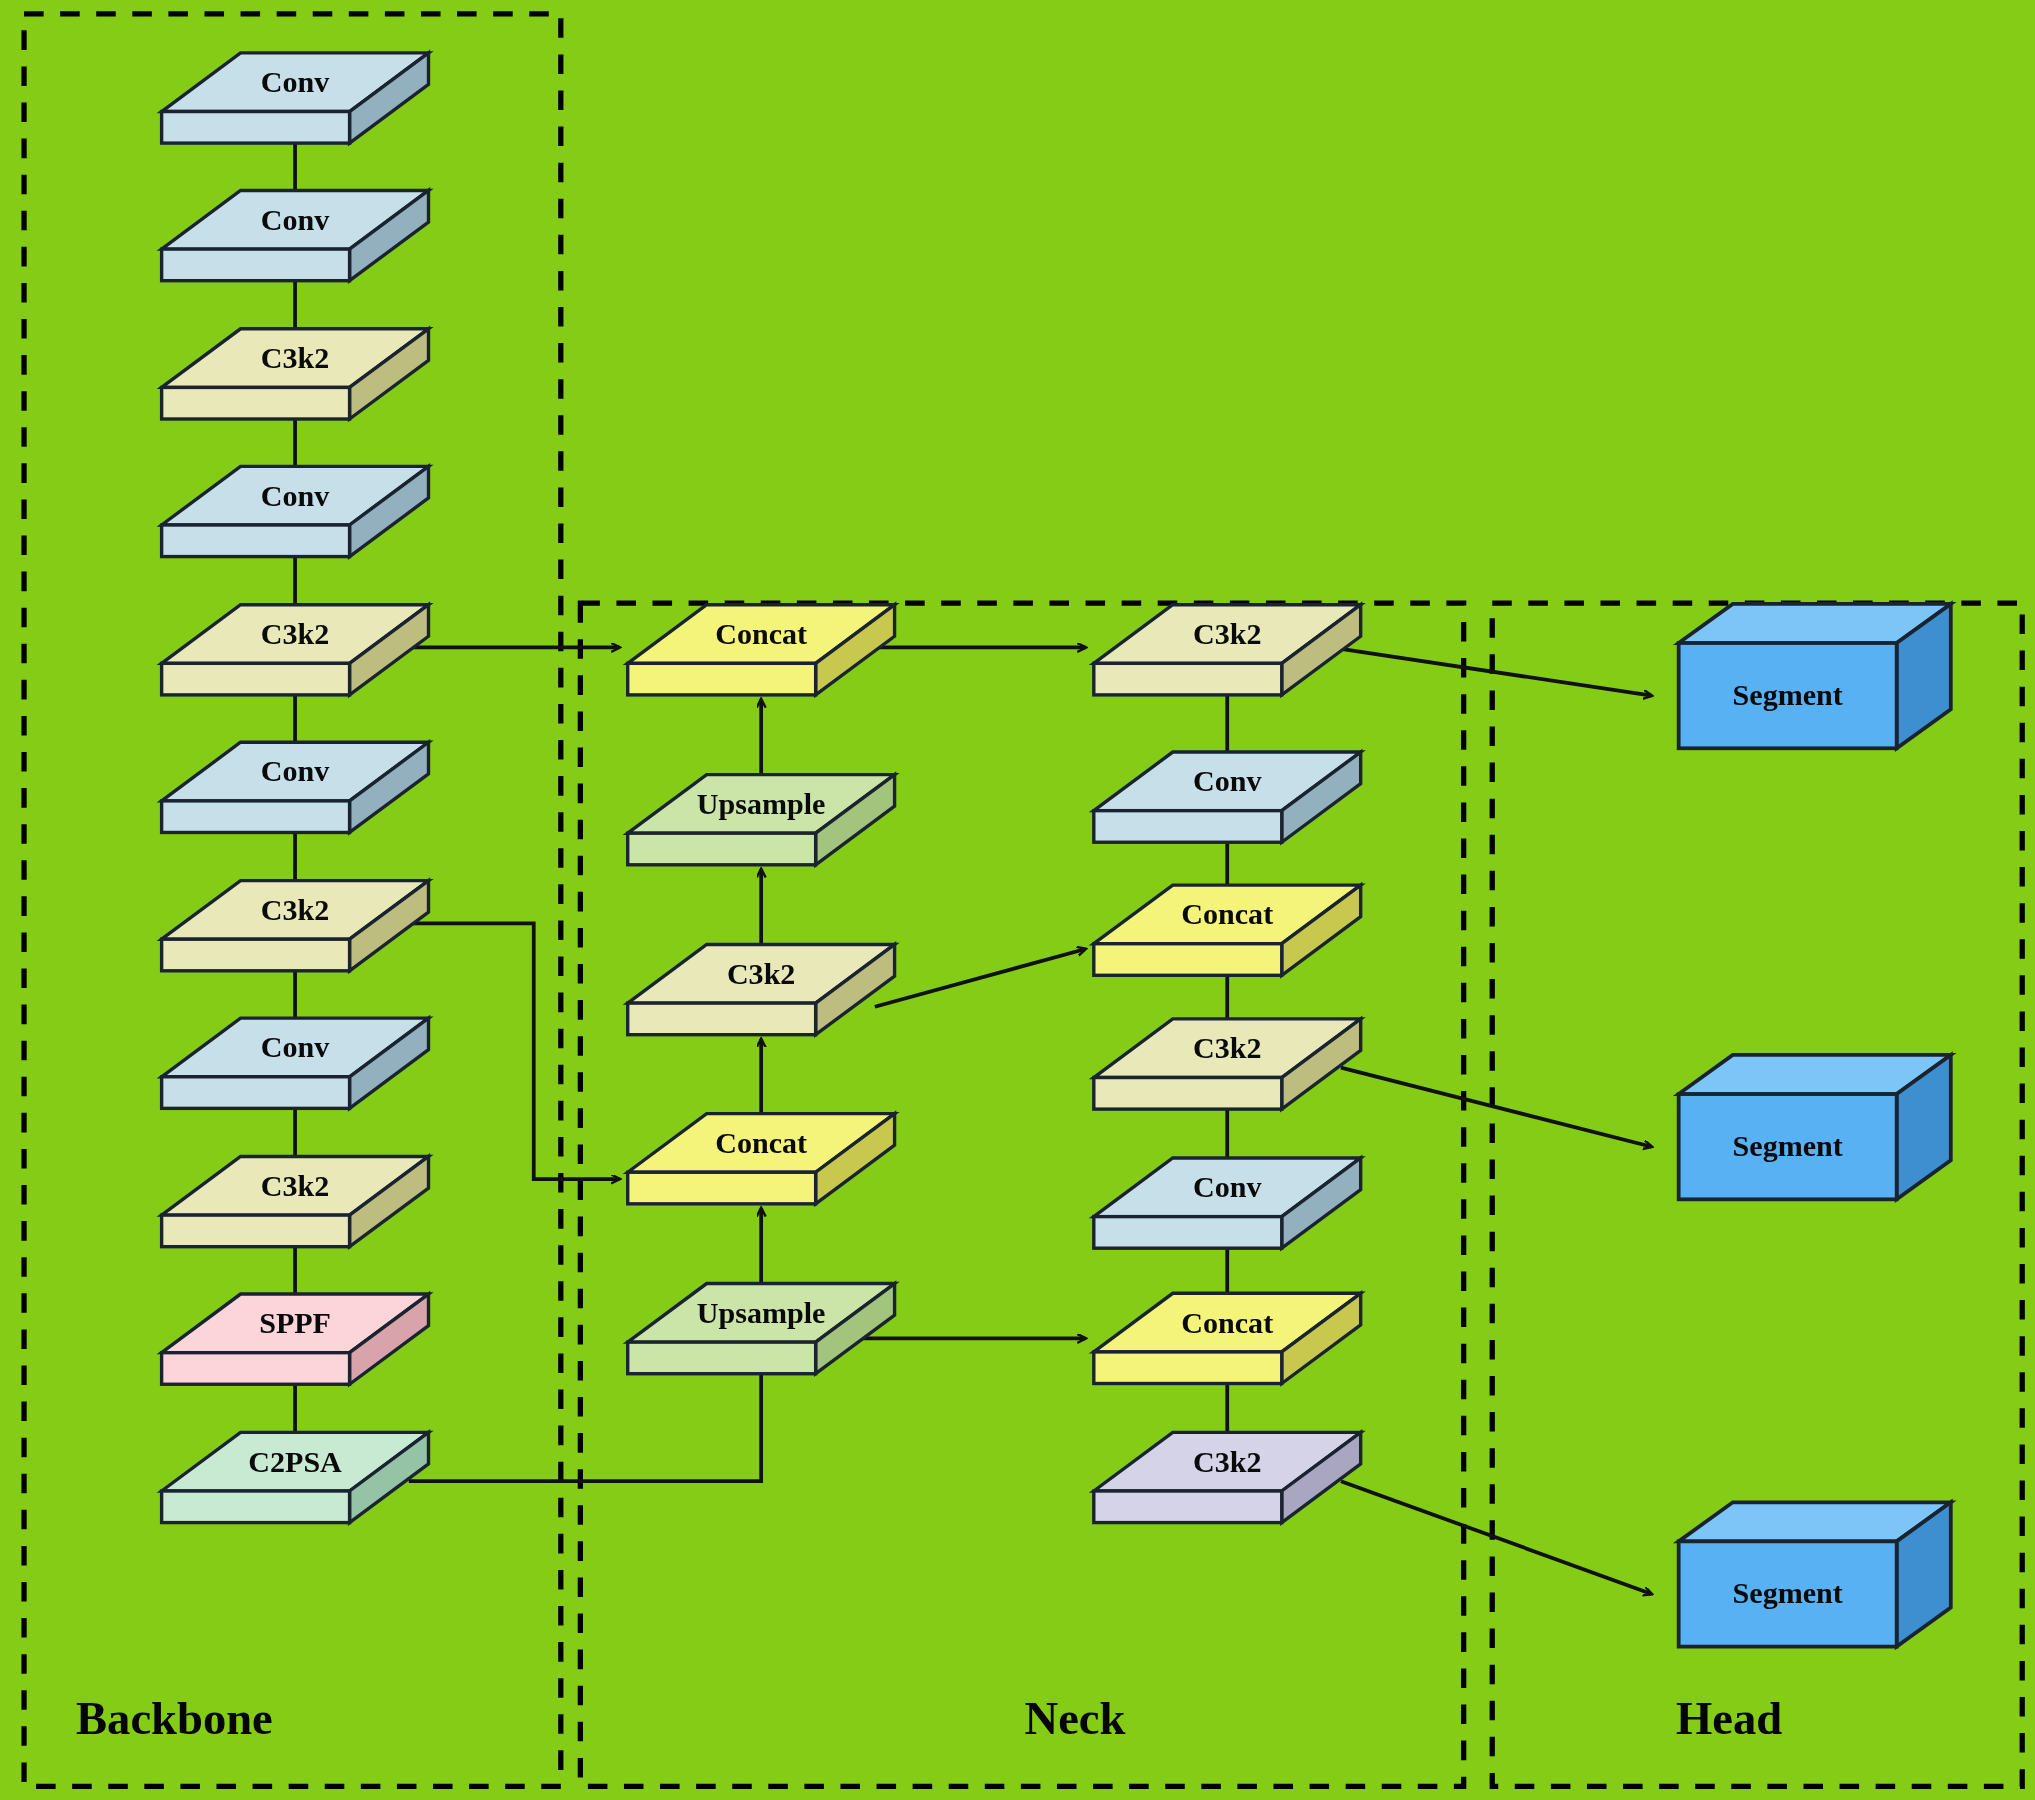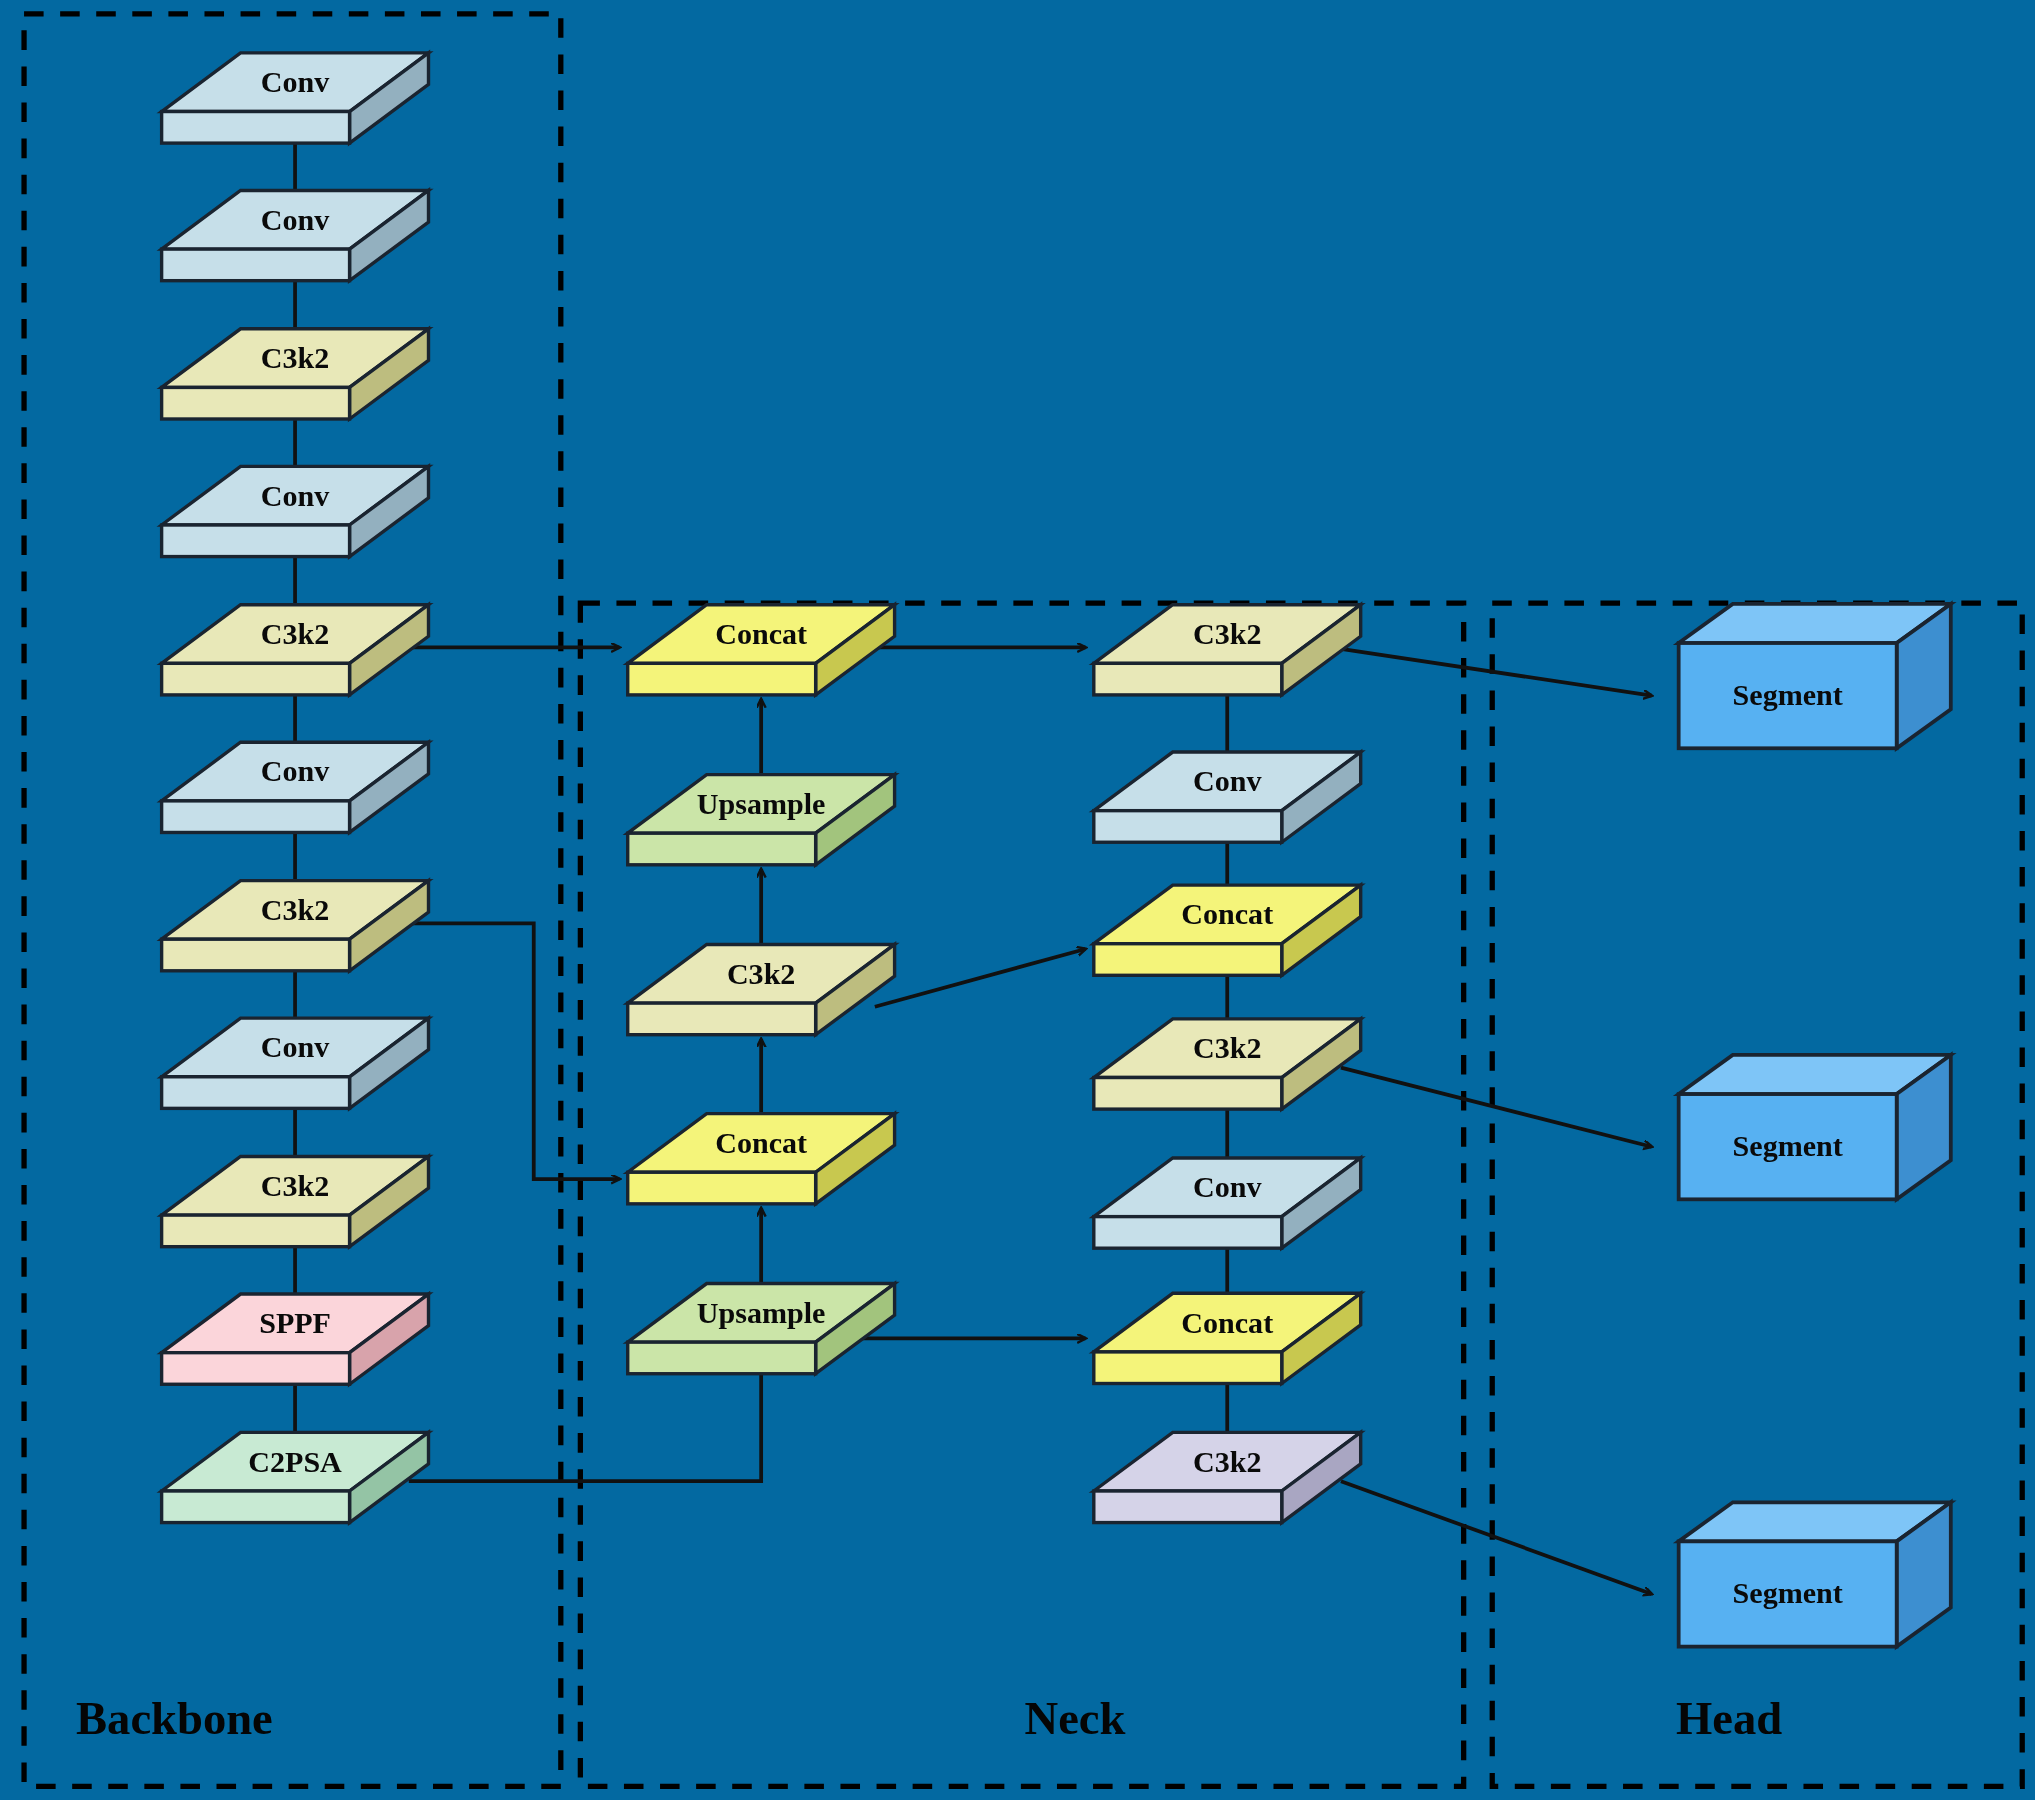--- a/index.html
+++ b/index.html
@@ -1,19 +1,19 @@
 <!DOCTYPE html>
 <html style="font-size:12px"><head>
 <meta charset="utf-8">
 <style>
   html,body{margin:0;padding:0;background:#ffffff;}
   #root{
     position:relative;
     width:2035px;height:1801px;
-    background:#0369a1;
+    background:#84cc16;
     font-family:"Liberation Serif", serif;
     overflow:hidden;
   }
   svg.canvas{position:absolute;top:0;left:0;width:2035px;height:1801px;}
   .blk-label{
     font-family:"Liberation Serif", serif;
     font-weight:bold;
     fill:#0a0a0a;
     text-anchor:middle;
     dominant-baseline:middle;

